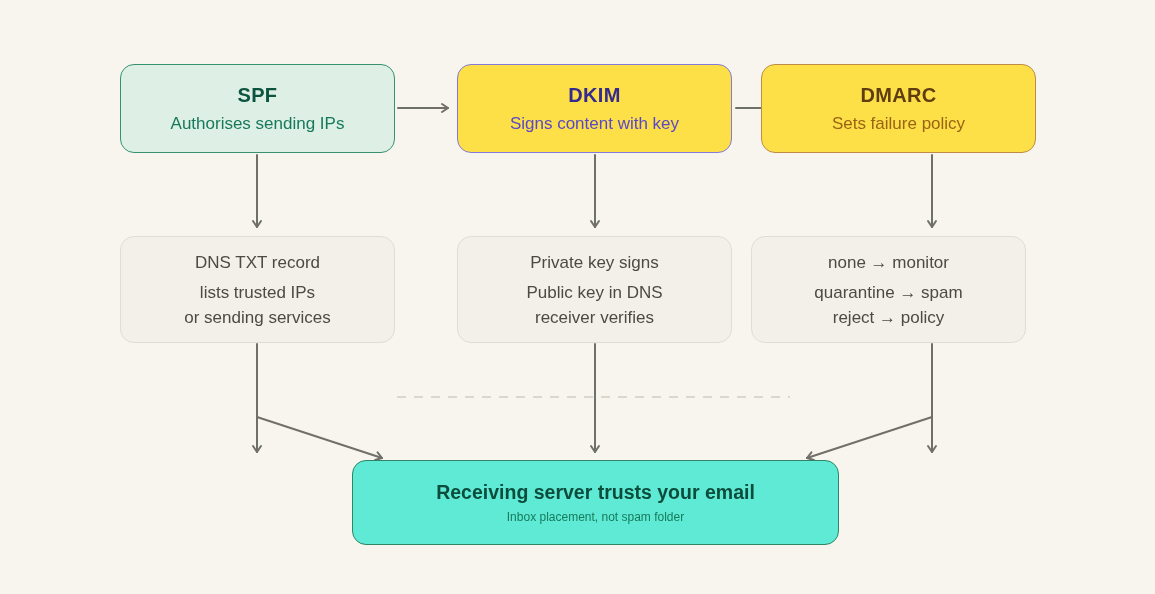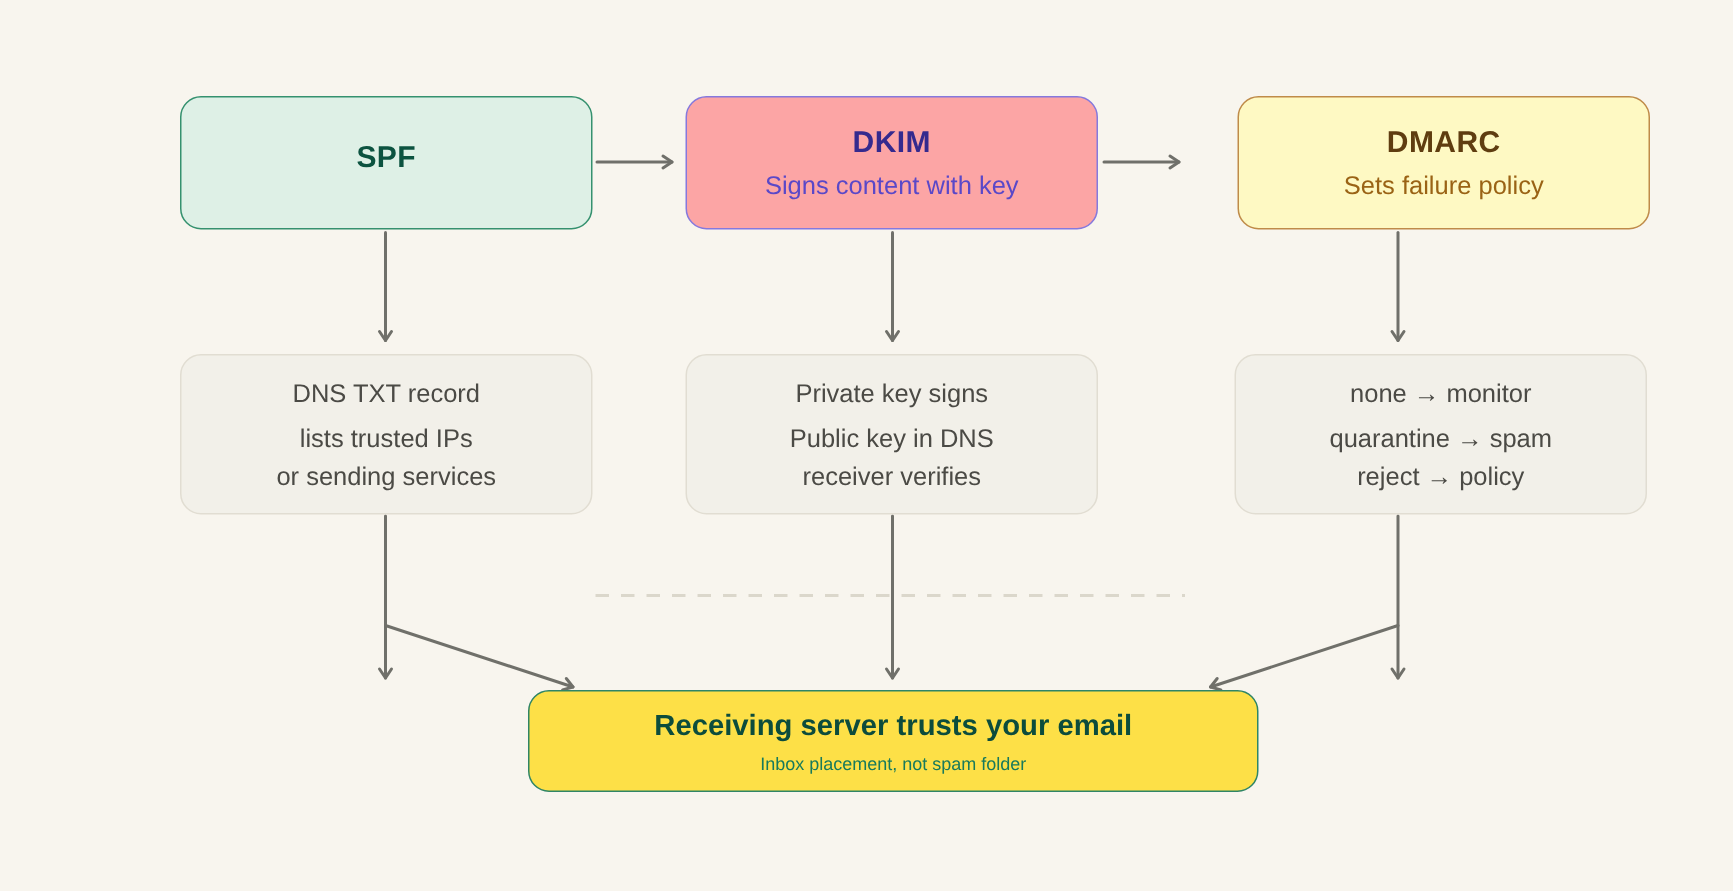--- a/index.html
+++ b/index.html
@@ -27,49 +27,49 @@
     box-sizing: border-box;
     border-radius: 14px;
     display: flex;
     flex-direction: column;
     justify-content: center;
     align-items: center;
     text-align: center;
   }
   .top-node { width: 275px; height: 89px; top: 64px; }
   .node-spf   { left: 120px; background: #def0e6; border: 1.5px solid #35916f; }
-  .node-dkim  { left: 457px; background: #fca5a5; border: 1.5px solid #8579dd; }
-  .node-dmarc { left: 825px; background: #fef9c3; border: 1.5px solid #bf8b49; }
+  .node-dkim  { left: 457px; background: #fde047; border: 1.5px solid #8579dd; }
+  .node-dmarc { left: 761px; background: #fde047; border: 1.5px solid #bf8b49; }
 
   .top-title { font-size: 20px; font-weight: 700; letter-spacing: 0.3px; margin-bottom: 7px; }
   .top-sub   { font-size: 17px; font-weight: 400; }
   .node-spf .top-title   { color: #0c5340; }
   .node-spf .top-sub     { color: #17795c; }
   .node-dkim .top-title  { color: #352a8e; }
   .node-dkim .top-sub    { color: #5a48c8; }
   .node-dmarc .top-title { color: #5f3d10; }
   .node-dmarc .top-sub   { color: #9a6315; }
 
   .detail-node {
     width: 275px; height: 107px; top: 236px;
     background: #f2f0e9;
     border: 1.5px solid #e1ddd2;
     color: #4b4a45;
     font-size: 17px;
     line-height: 25px;
   }
   .detail-1 { left: 120px; }
   .detail-2 { left: 457px; }
-  .detail-3 { left: 823px; }
+  .detail-3 { left: 751px; }
   .detail-line-1 { margin-bottom: 5px; }
 
   .result-node {
     left: 352px; top: 460px;
-    width: 487px; height: 68px;
-    background: #fde047;
+    width: 487px; height: 85px;
+    background: #5eead4;
     border: 1.5px solid #2f8566;
   }
   .result-title { font-size: 19.5px; font-weight: 700; color: #0c4c3c; margin-bottom: 6px; }
   .result-sub   { font-size: 12px; color: #187a5c; }
 </style>
 </head>
 <body>
 
 <div class="canvas">
 
@@ -93,20 +93,21 @@
       <line x1="595" y1="344" x2="595" y2="452" marker-end="url(#ah)"></line>
       <line x1="932" y1="344" x2="932" y2="452" marker-end="url(#ah)"></line>
       <line x1="932" y1="417" x2="807" y2="458" marker-end="url(#ah)"></line>
     </g>
 
     <line x1="397" y1="397" x2="790" y2="397" stroke="#dbd7cb" stroke-width="2" stroke-dasharray="9 8"></line>
   </svg>
 
   <div class="node top-node node-spf">
     <div class="top-title">SPF</div>
+    <div class="top-sub">Authorises sending IPs</div>
   </div>
   <div class="node top-node node-dkim">
     <div class="top-title">DKIM</div>
     <div class="top-sub">Signs content with key</div>
   </div>
   <div class="node top-node node-dmarc">
     <div class="top-title">DMARC</div>
     <div class="top-sub">Sets failure policy</div>
   </div>
 

